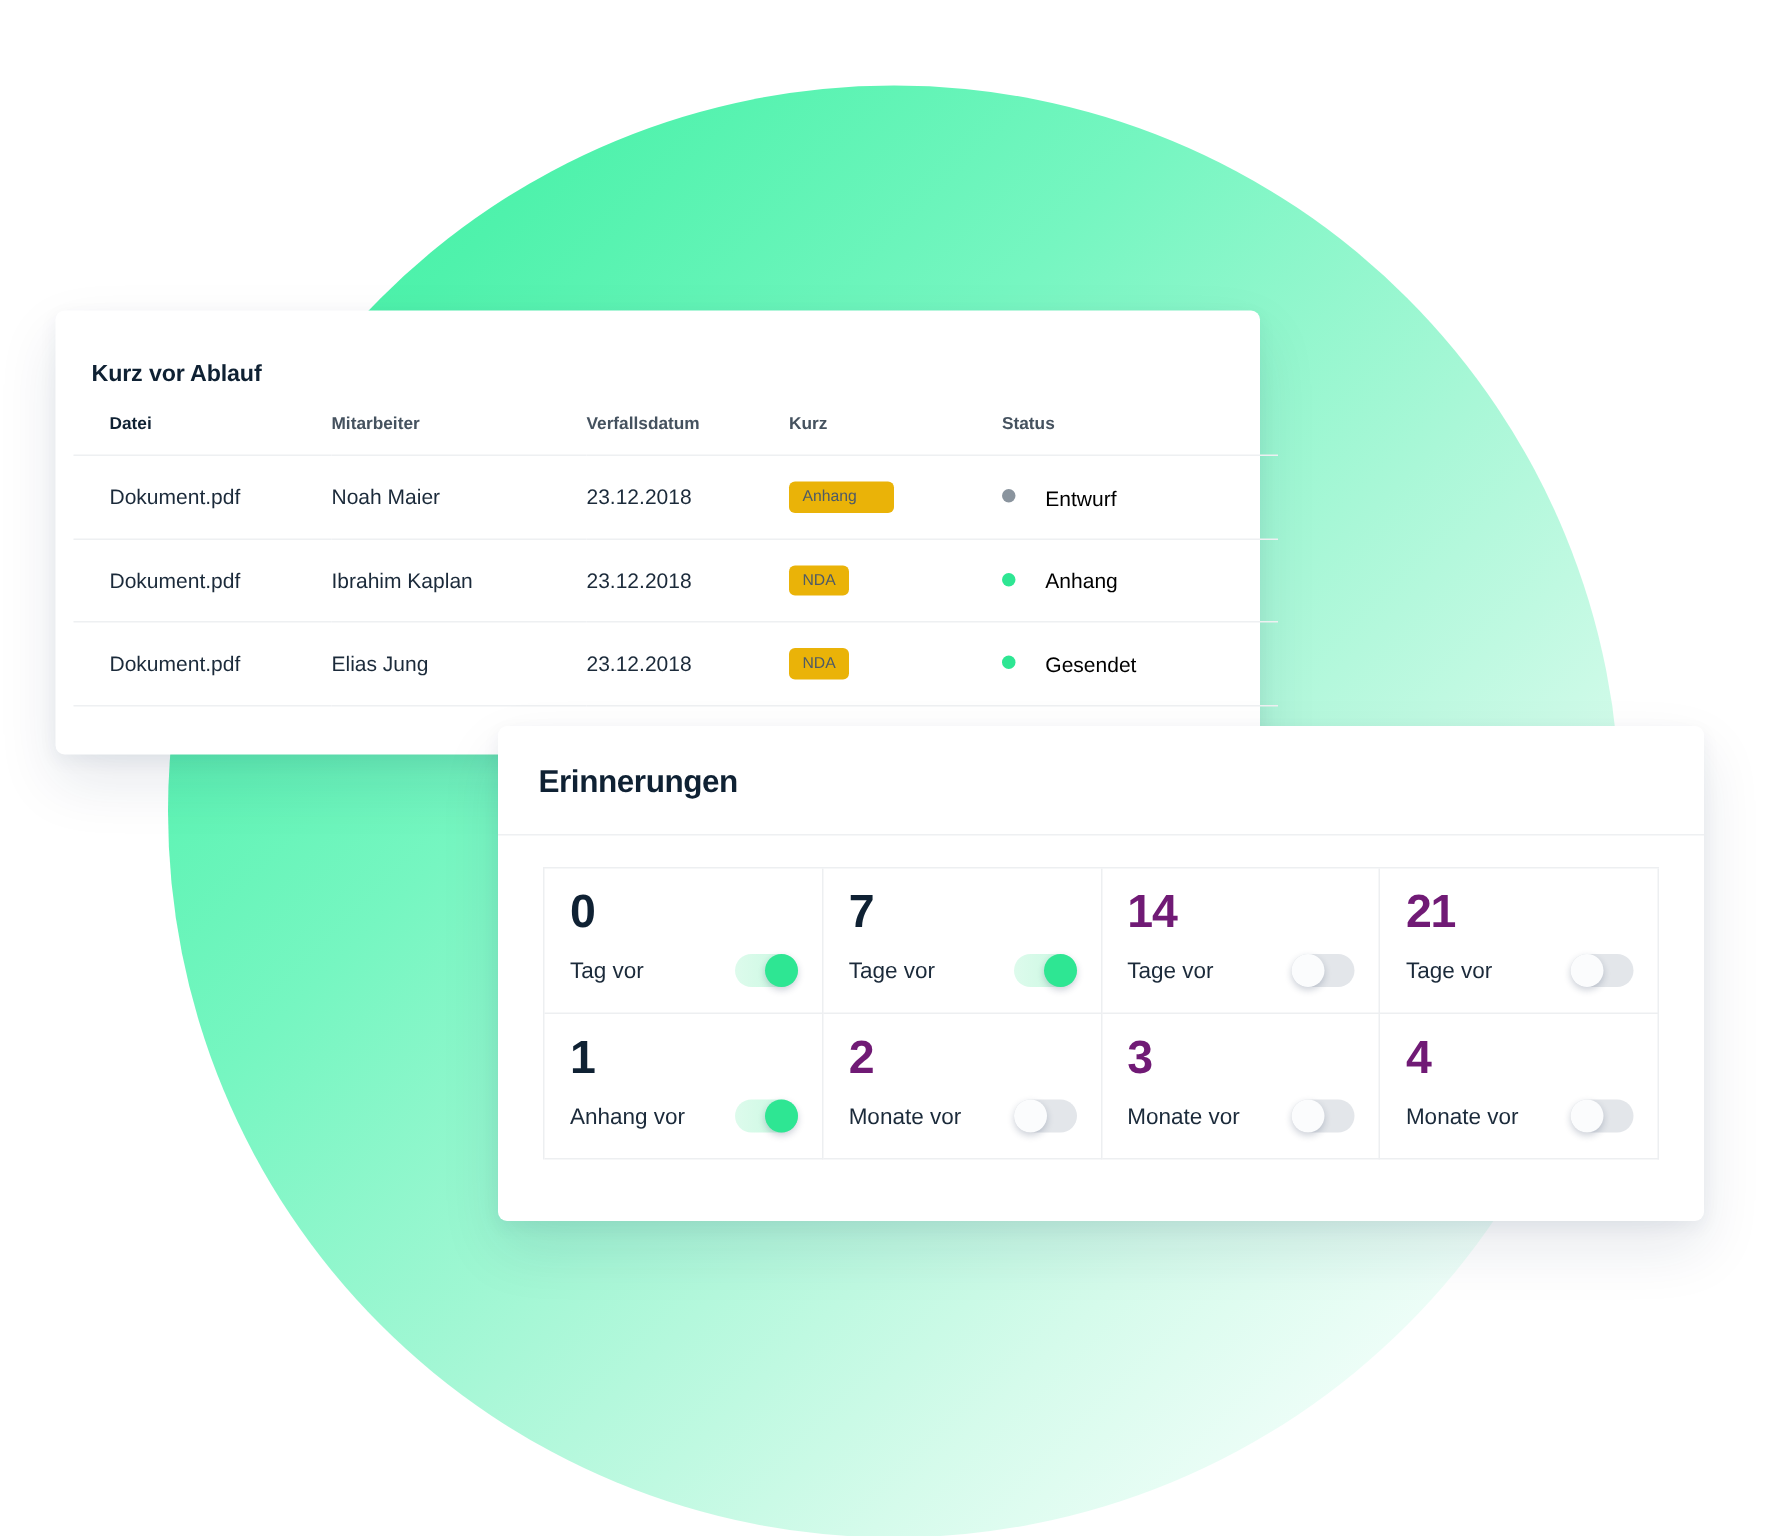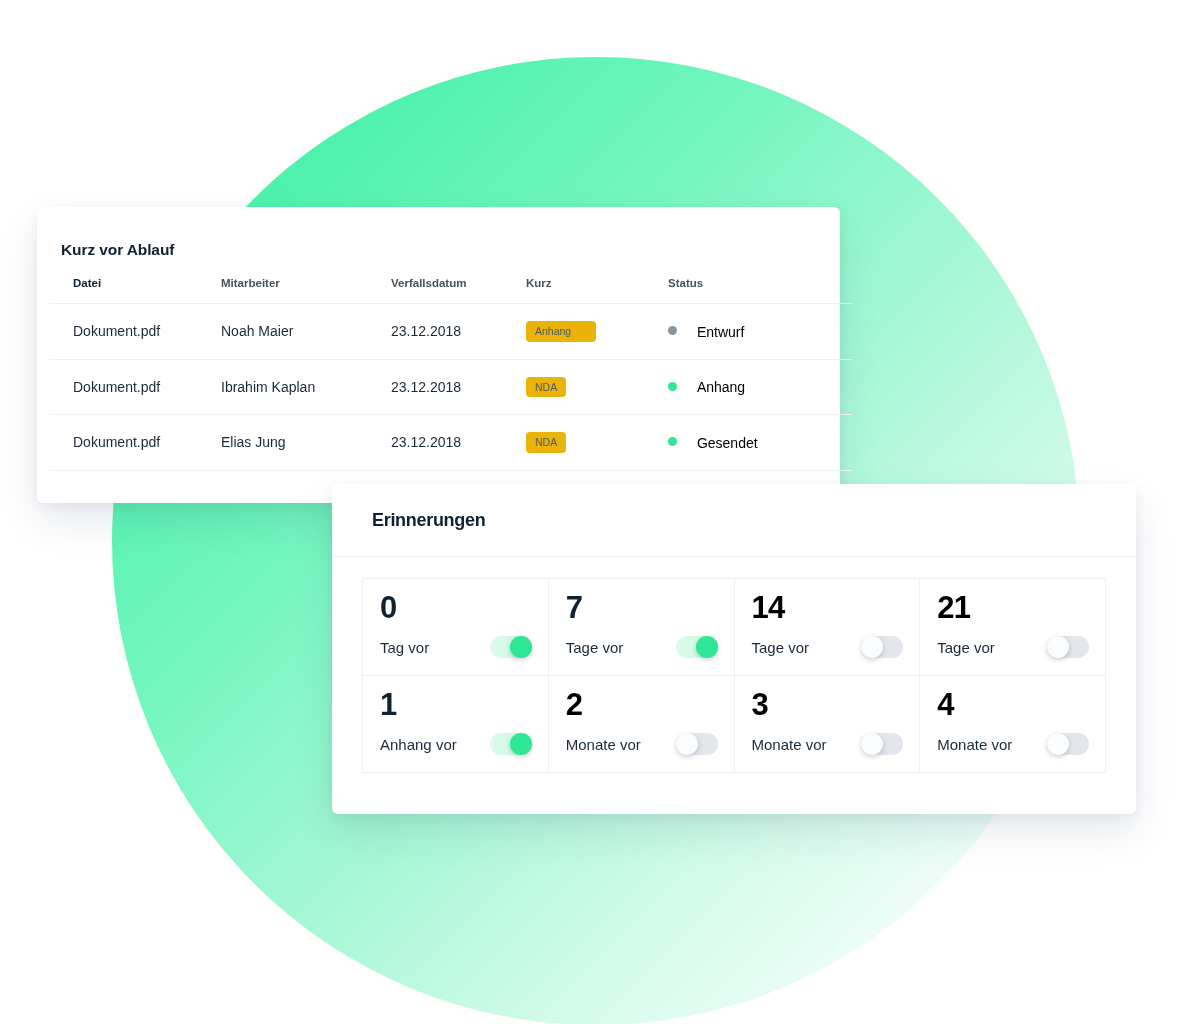--- a/index.html
+++ b/index.html
@@ -133,23 +133,23 @@
   
   #reminders-card {
     left: 332px;
     top: 484px;
     width: 804px;
     height: 330px;
     z-index: 2;
   }
   #reminders-card .card-title {
     position: absolute;
-    left: 40px;
+    left: 27px;
     top: 26px;
-    font-size: 18px;
+    font-size: 21px;
     font-weight: bold;
     color: #0f2133;
     letter-spacing: -0.3px;
   }
   #reminders-card .title-rule {
     position: absolute;
     left: 0;
     top: 72px;
     width: 100%;
     height: 1px;
@@ -174,21 +174,21 @@
     padding: 13px 16px 0 17px;
     box-sizing: border-box;
   }
   .reminder-num {
     font-size: 31px;
     font-weight: bold;
     line-height: 1;
     letter-spacing: -0.8px;
     color: #0f2133;
   }
-  .reminder-cell.off .reminder-num { color: #000000; }
+  .reminder-cell.off .reminder-num { color: #701a75; }
 
   .reminder-bottom {
     position: absolute;
     left: 17px;
     right: 16px;
     bottom: 17px;
     display: flex;
     align-items: center;
     justify-content: space-between;
   }

